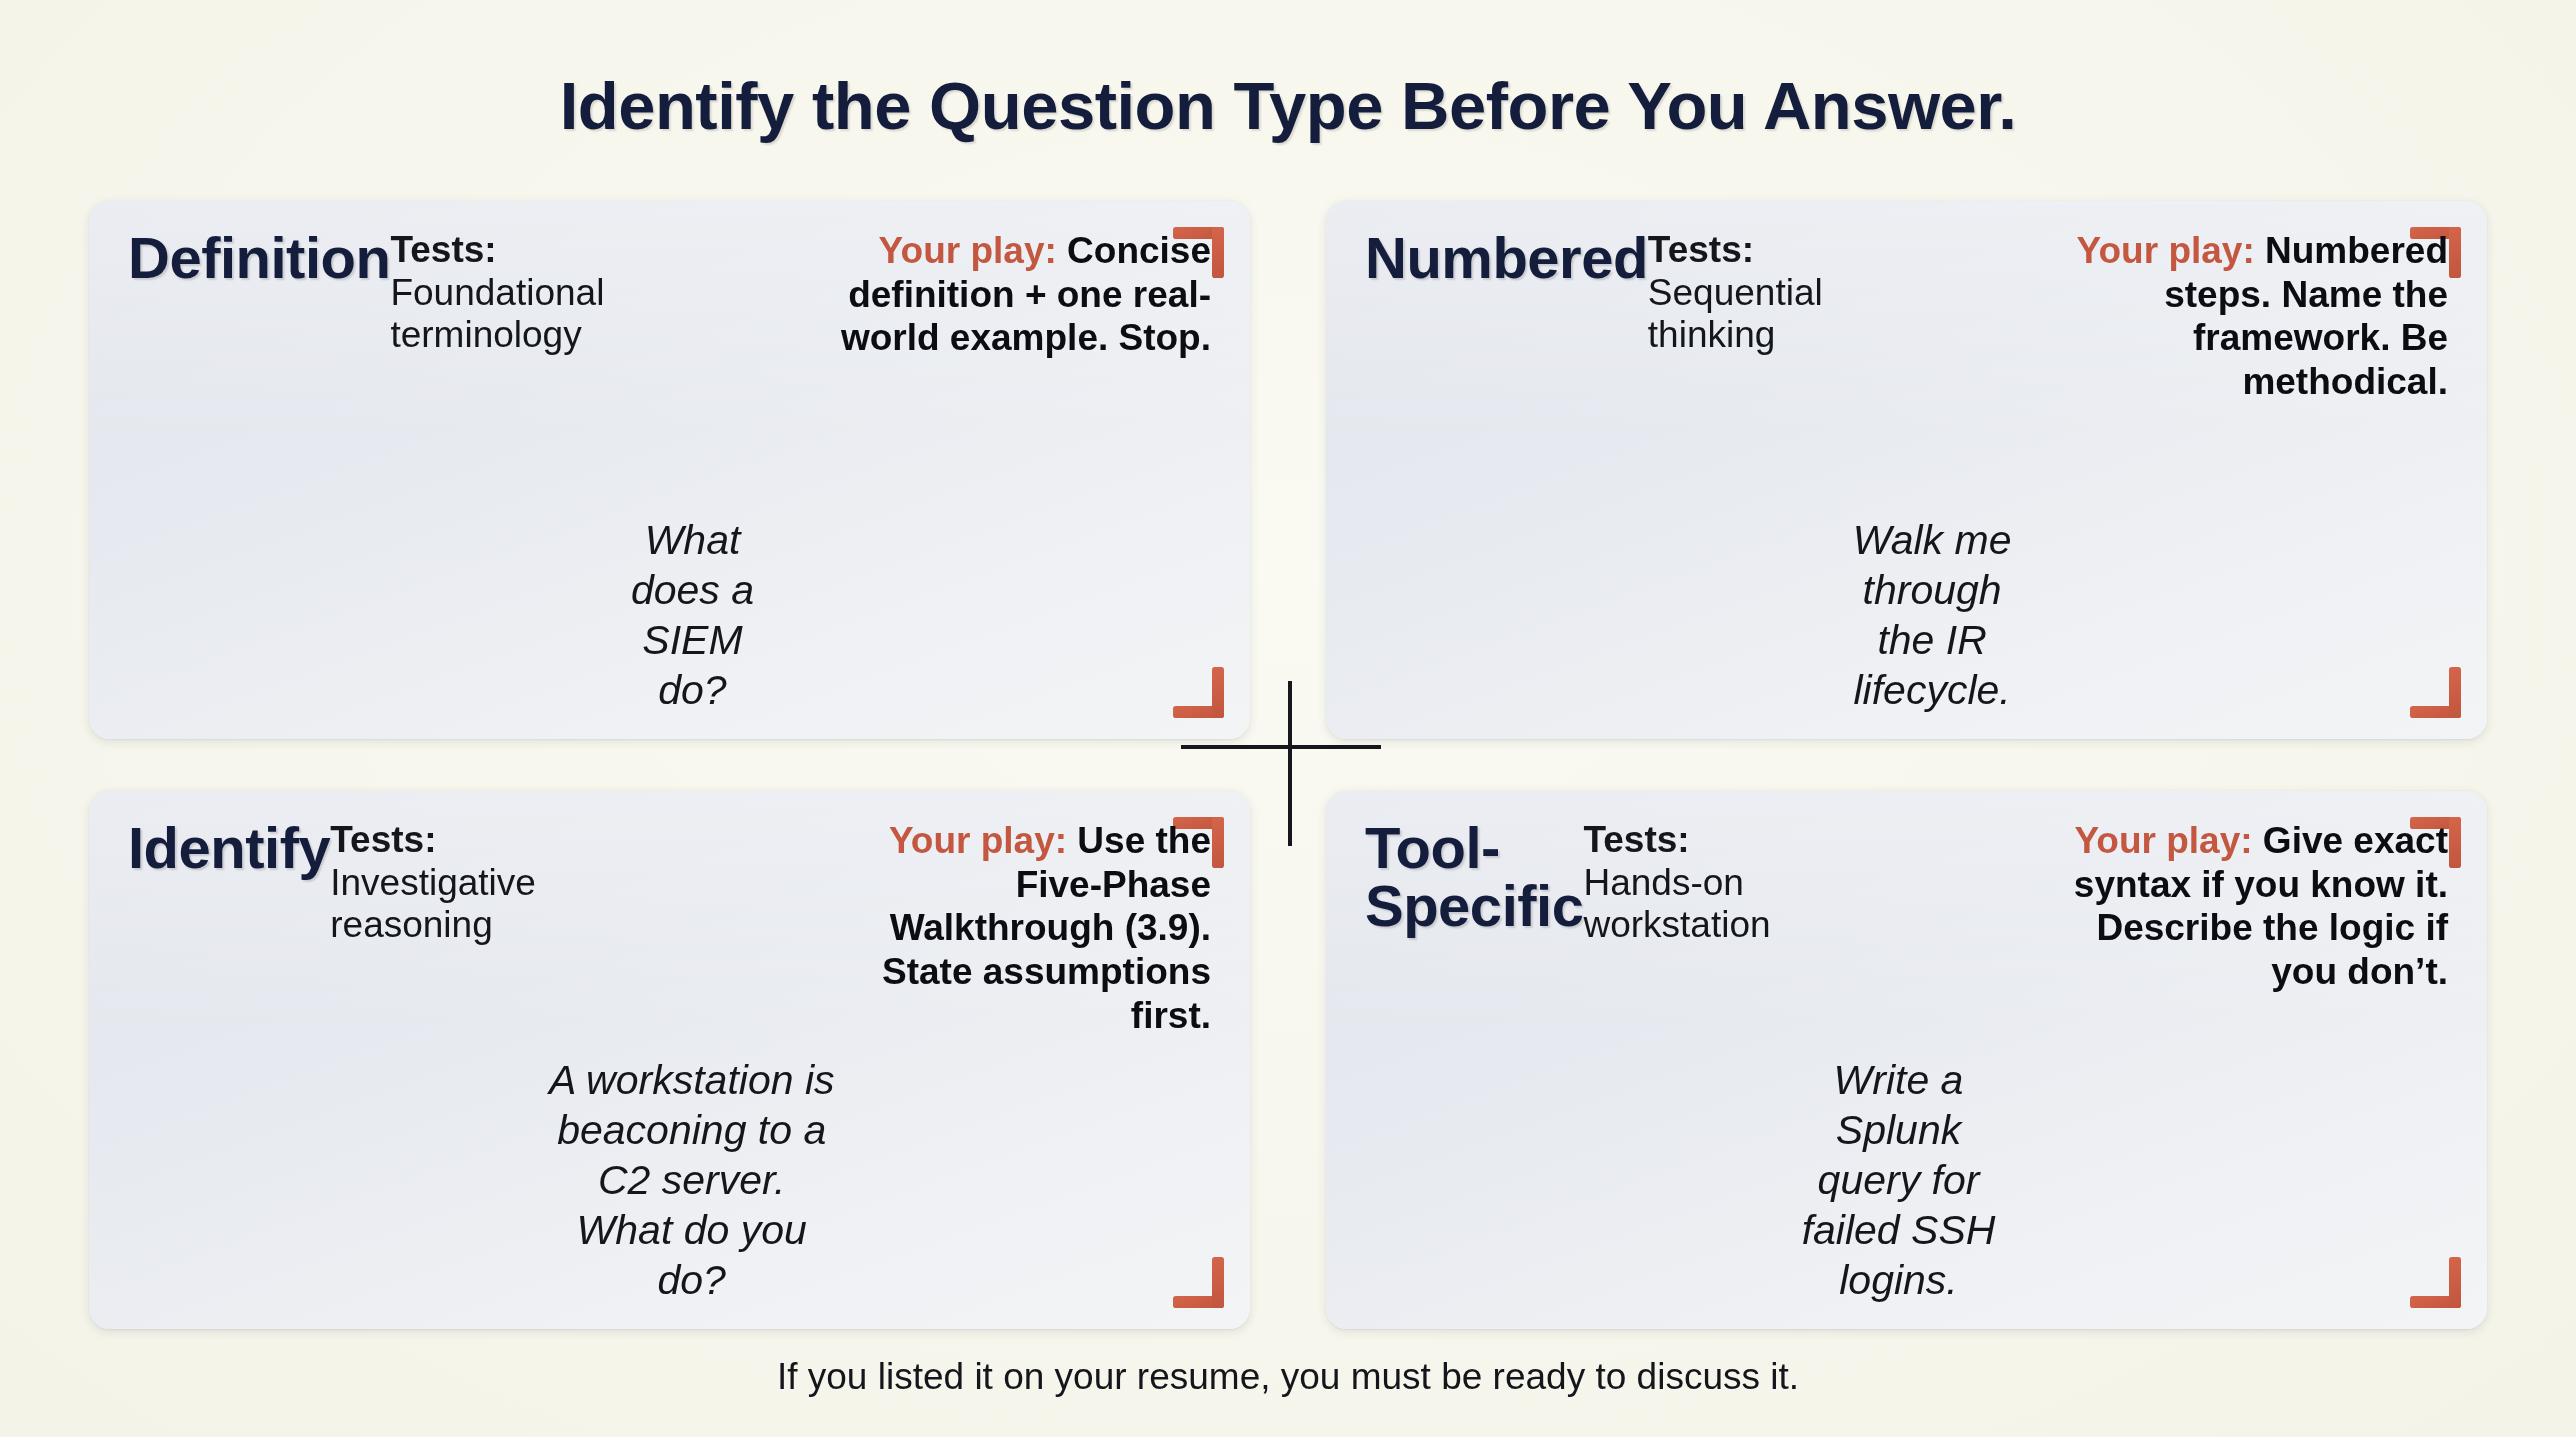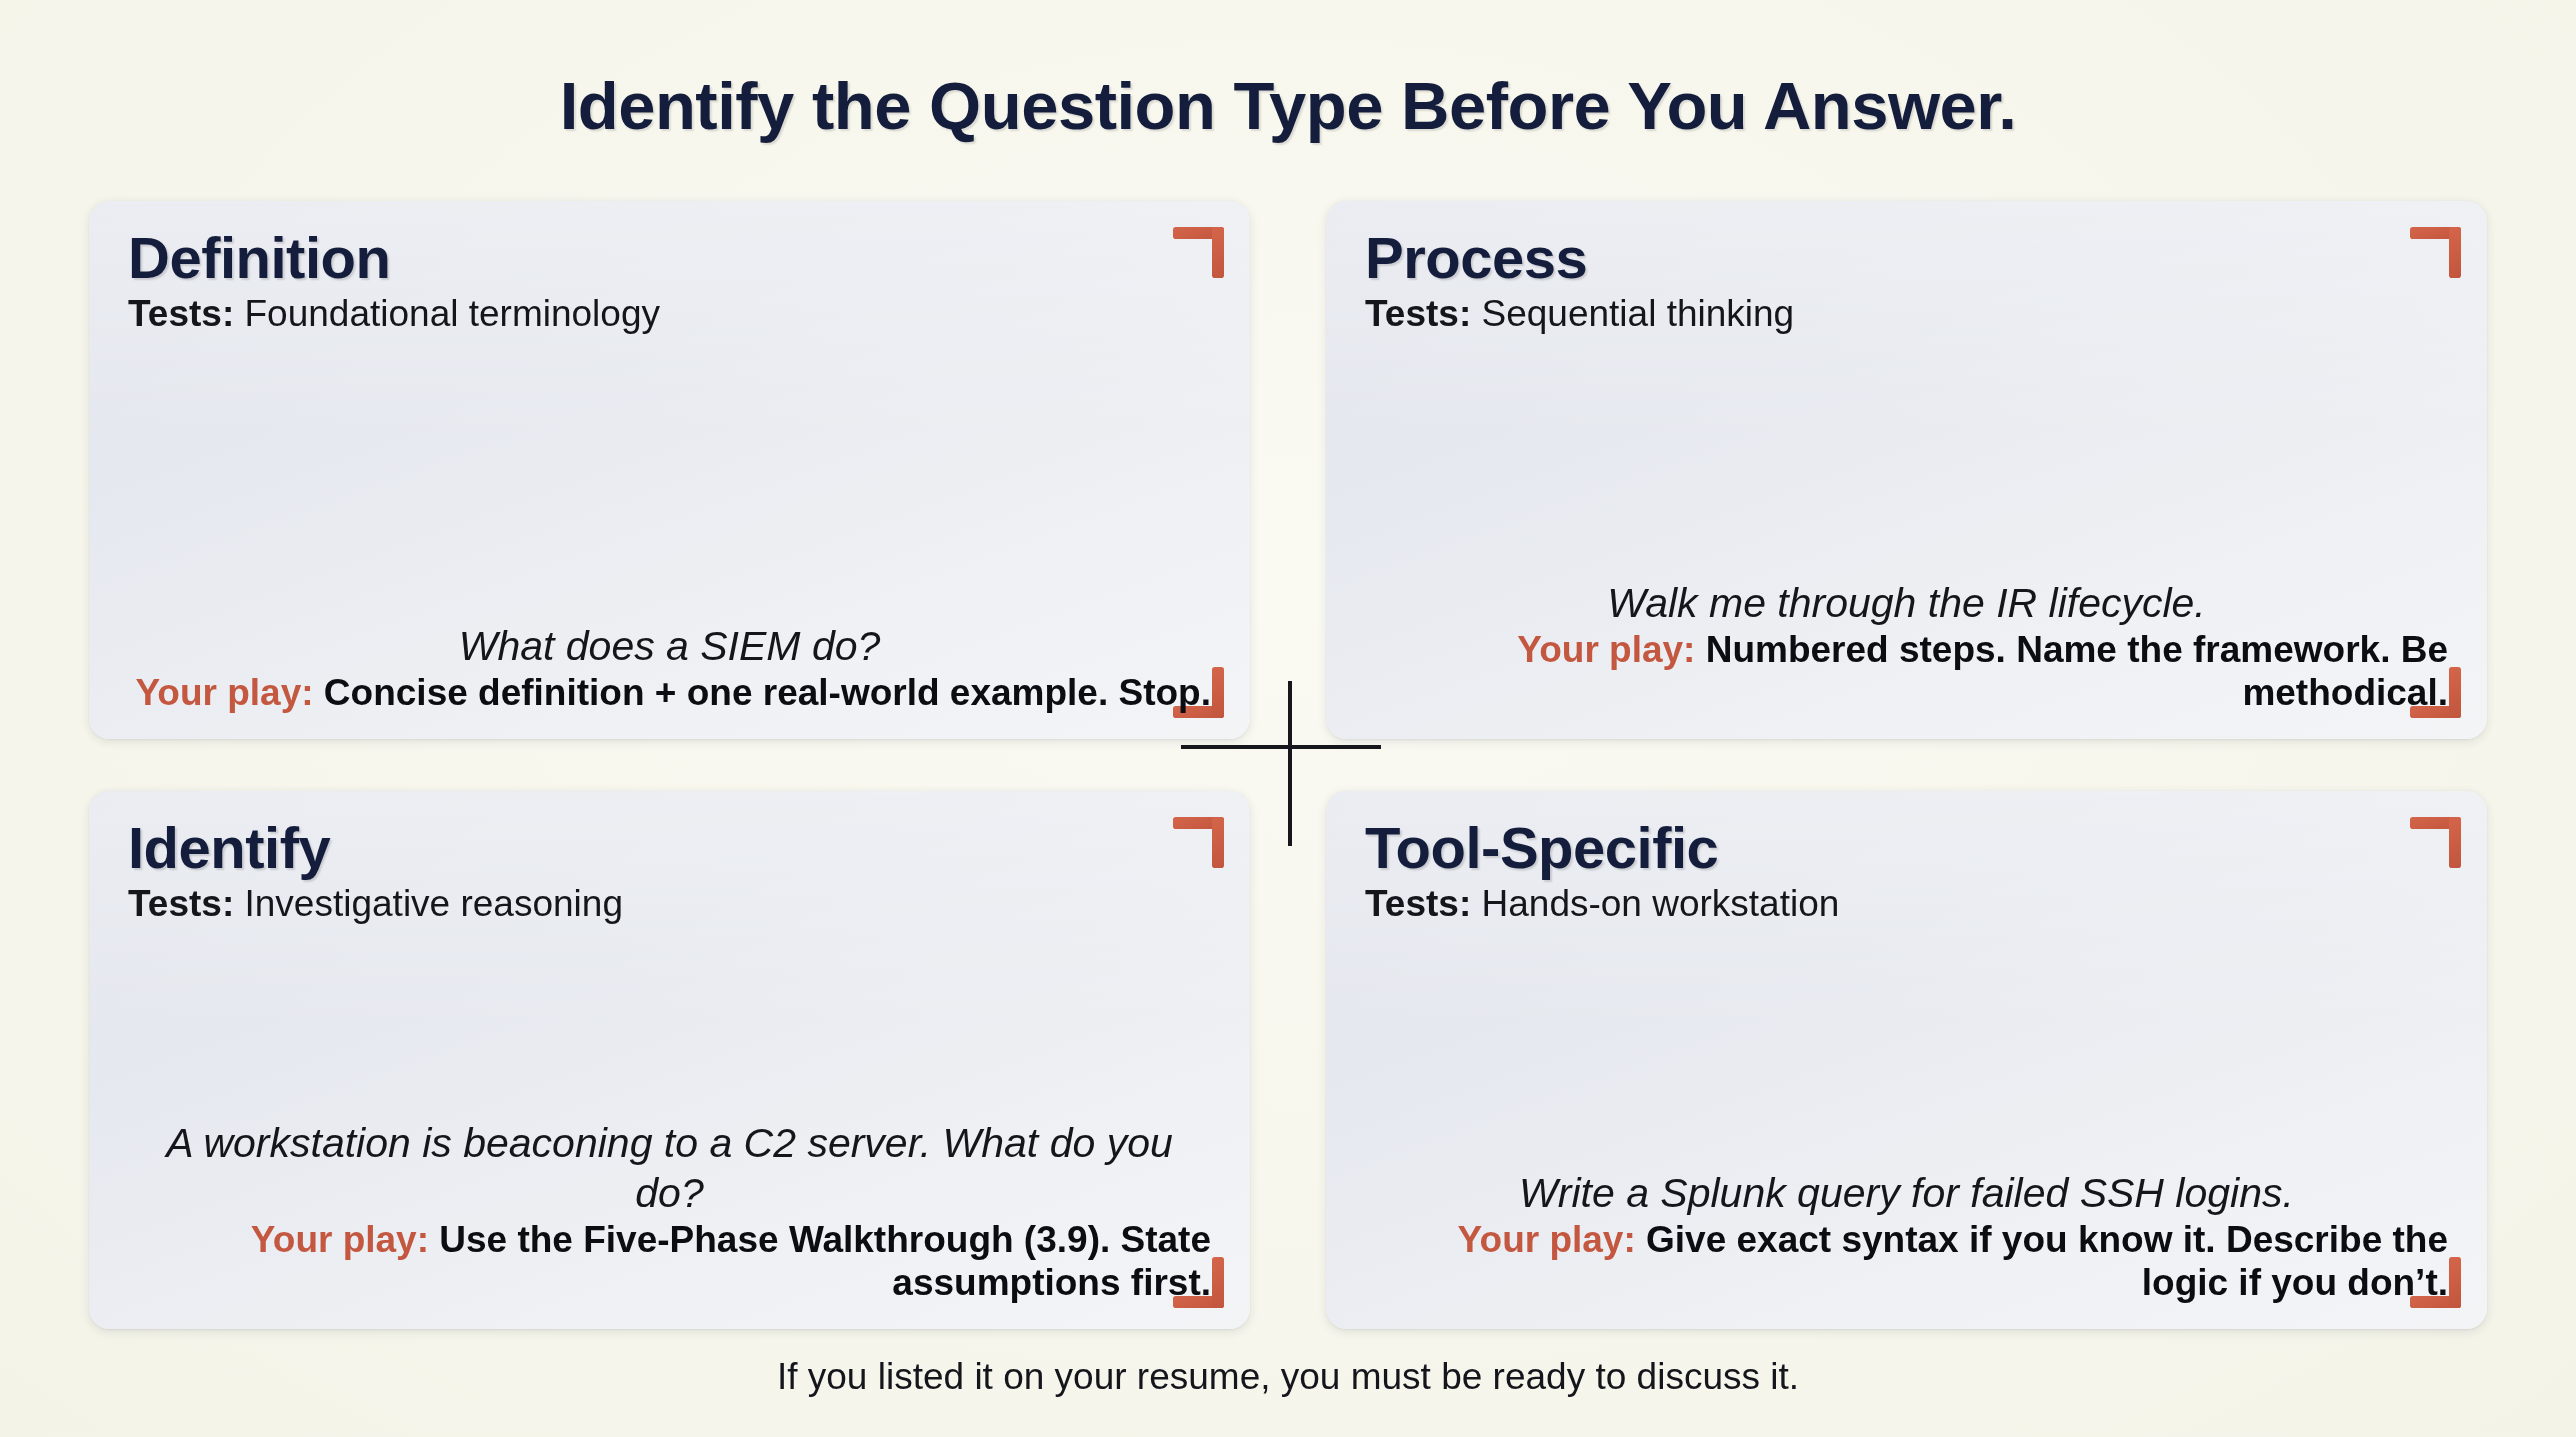--- a/index.html
+++ b/index.html
@@ -135,21 +135,21 @@
     margin: 0;
     position: relative;
     text-align: right;
   }
   .card-play .lbl { color: #C4573F; }
 
   .card-inner {
     position: relative;
     height: 100%;
     display: flex;
-    flex-direction: column;
+    flex-direction: row;
   }
   .slot-q {
     flex: 1 1 auto;
     display: flex;
     align-items: flex-end;
     justify-content: center;
   }
 
   
   .crosshair { position: absolute; pointer-events: none; }
@@ -219,21 +219,21 @@
     <div class="card c-tr">
       <div class="bracket tr">
         <i class="h"></i>
           <i class="v"></i>
       </div>
       <div class="bracket br">
         <i class="h"></i>
           <i class="v"></i>
       </div>
       <div class="card-inner">
-        <div class="card-head">Process</div>
+        <div class="card-head">Numbered</div>
         <div class="card-tests">
           <span class="lbl">Tests: </span>
           <span>Sequential thinking</span>
         </div>
         <div class="slot-q">
           <div class="card-question">Walk me through the IR lifecycle.</div>
         </div>
         <div class="card-play">
           <span class="lbl">Your play: </span>
           <span>Numbered steps. Name the framework. Be methodical.</span>

